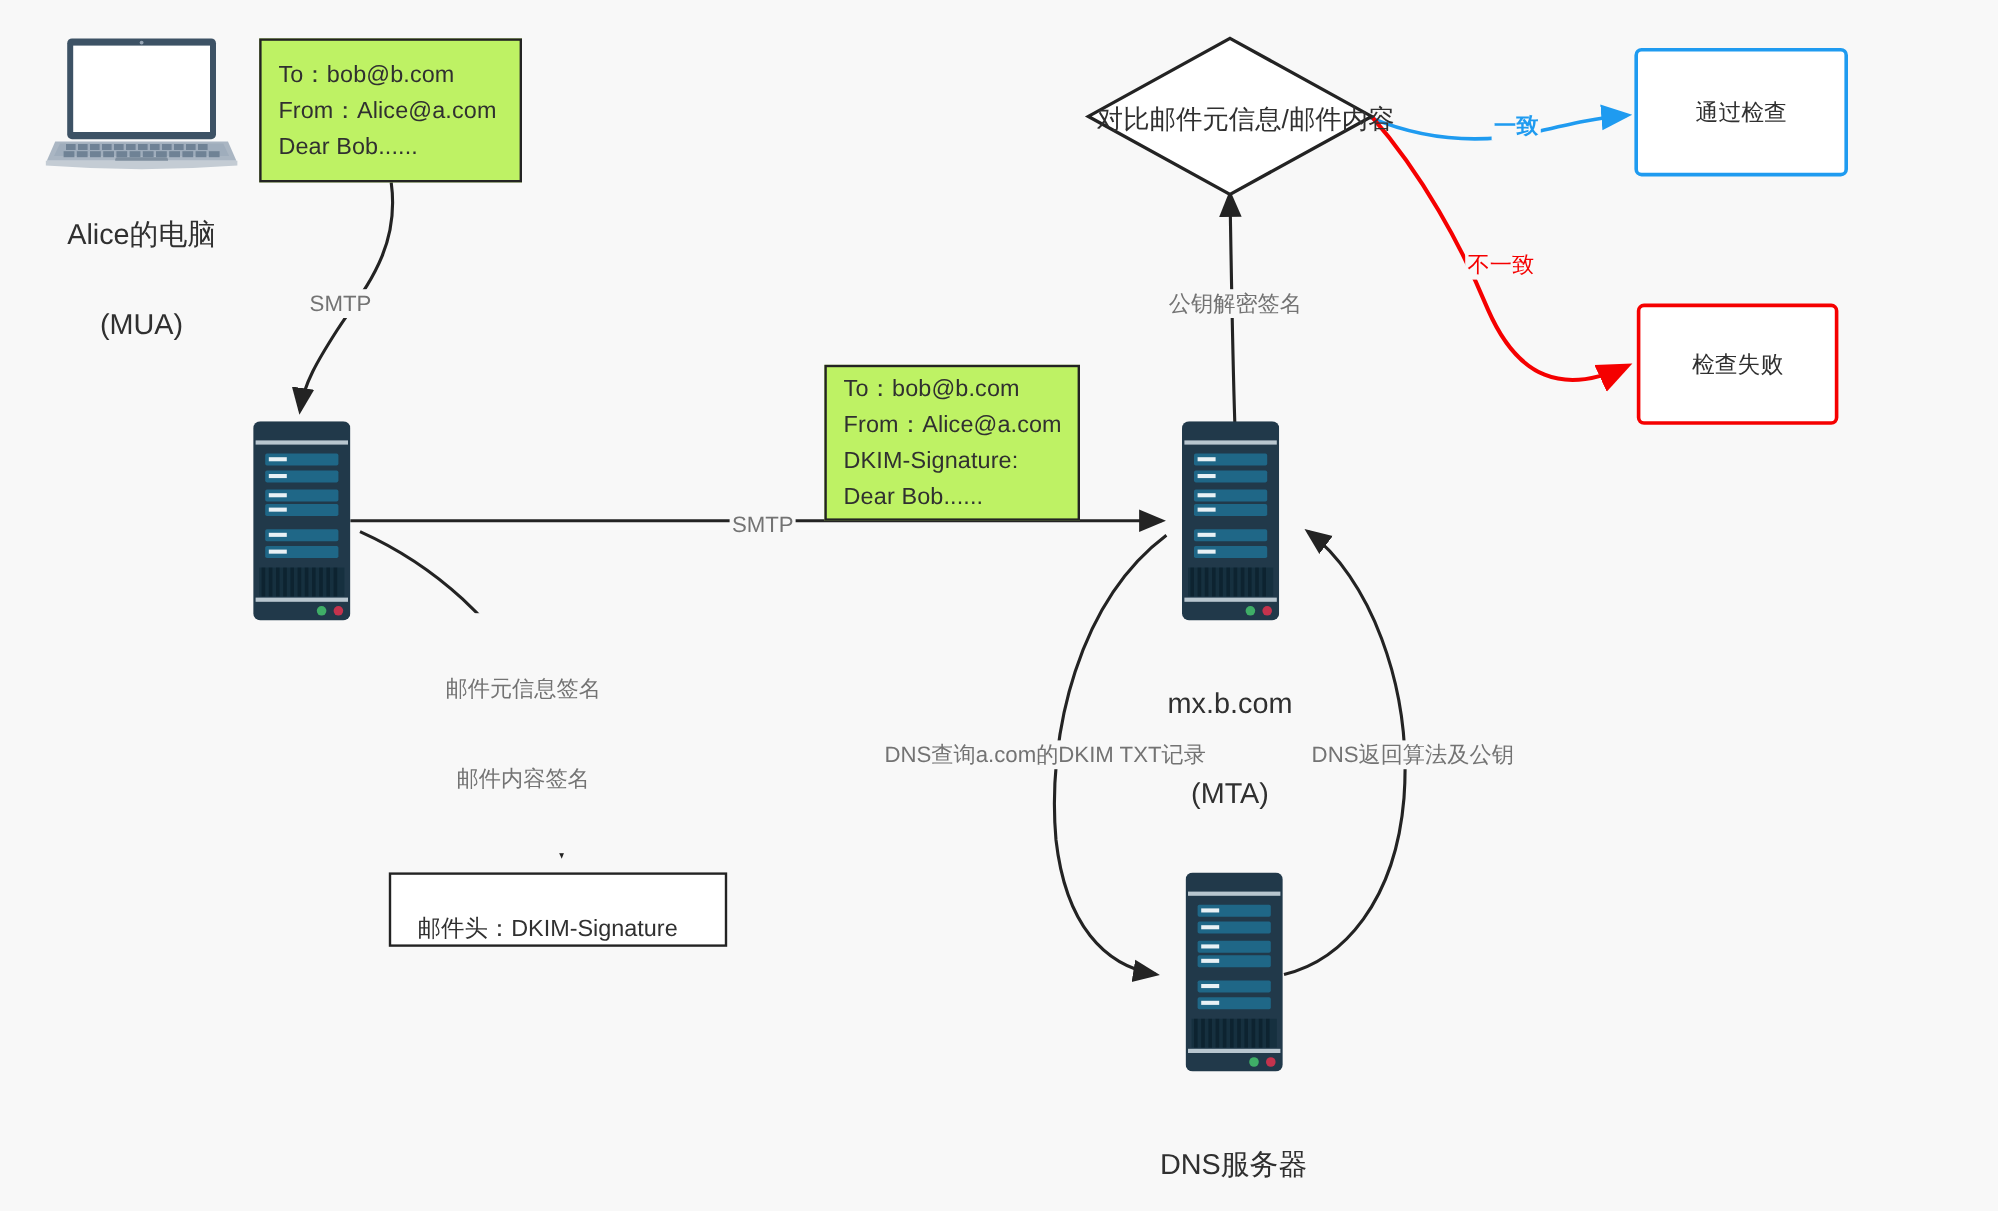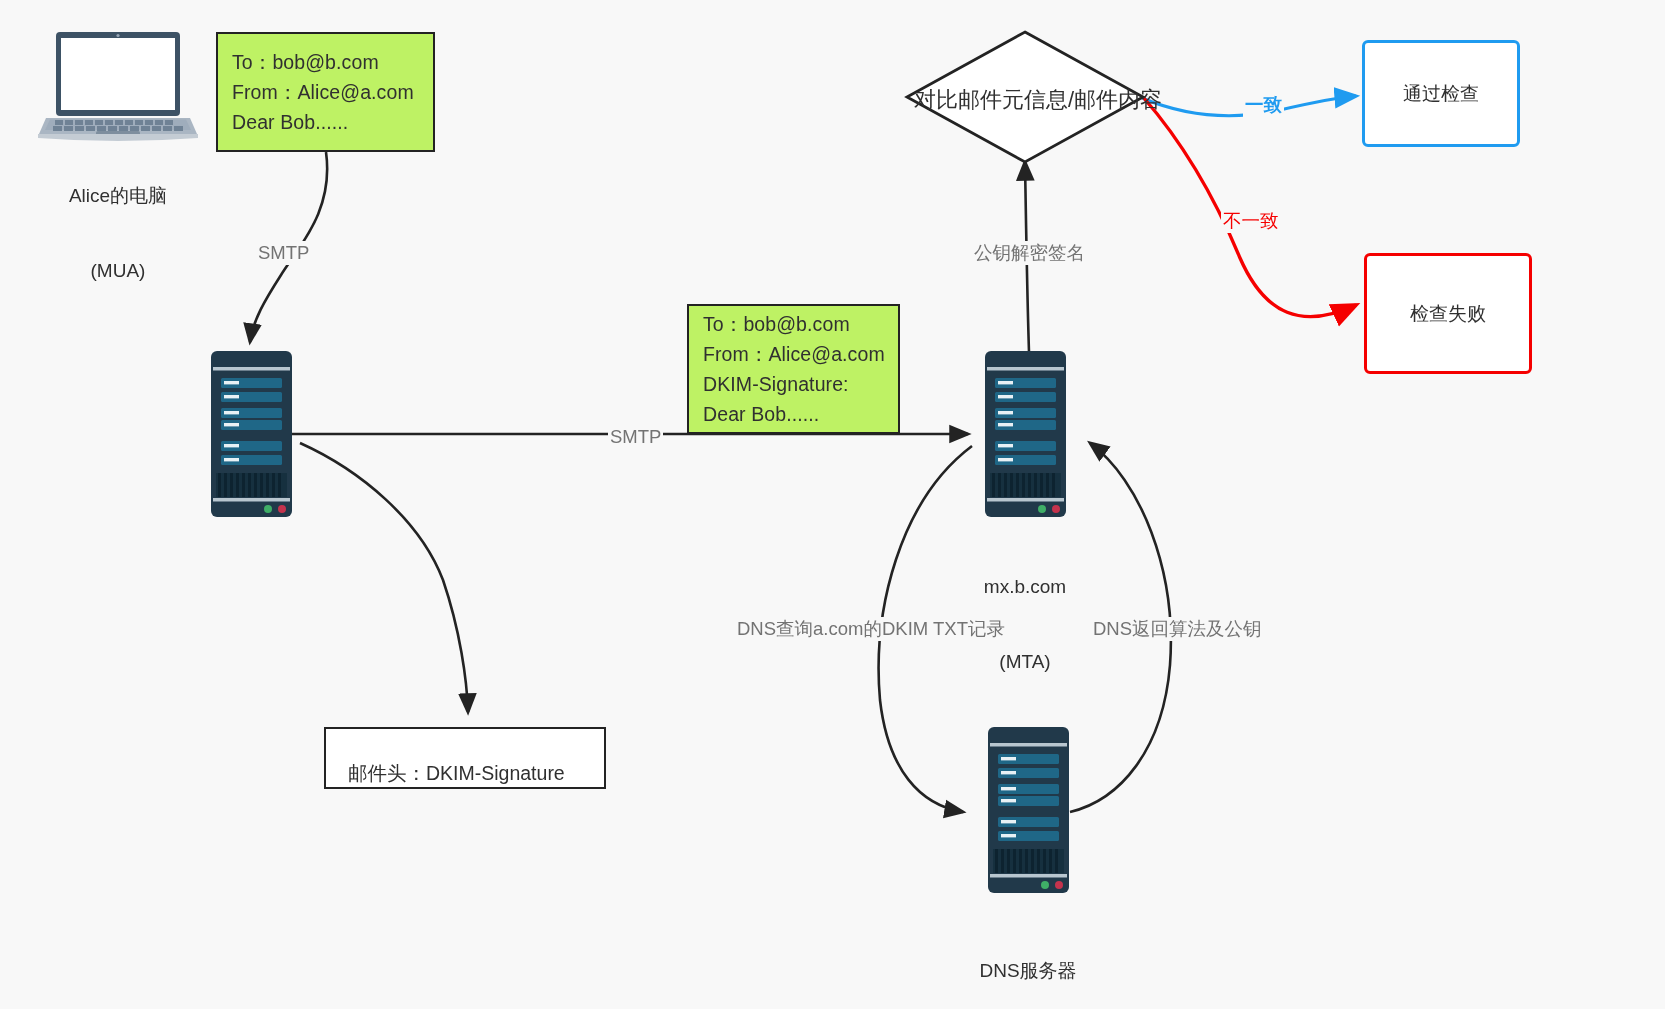--- a/index.html
+++ b/index.html
@@ -67,21 +67,21 @@
     display: flex;
     align-items: center;
     justify-content: center;
     font-size: 19px;
     color: #303030;
   }
   
   .devlabel {
     position: absolute;
     text-align: center;
-    font-size: 19px;
+    font-size: 24px;
     line-height: 25px;
     color: #303030;
     white-space: pre;
   }
   
   .edgelabel {
     position: absolute;
     font-size: 18.5px;
     line-height: 24px;
     color: #737373;
@@ -227,20 +227,24 @@
         <rect x="67" y="122" width="3" height="24"></rect>
       </g>
       <rect x="2" y="147" width="77" height="3.5" fill="#b8c6cf"></rect>
       <circle cx="57" cy="158" r="4" fill="#3fae67"></circle>
       <circle cx="71" cy="158" r="4" fill="#c4334d"></circle>
     </svg>
   </div>
 
   <div class="edgelabel" style="left:608px; top:425px;">SMTP</div>
 
+  <div class="edgelabel" style="left:364px; top:511px; width:140px; line-height:25px;">
+    <div>邮件元信息签名</div>
+    <div>邮件内容签名</div>
+  </div>
 
   <div class="node plainbox" style="left:324px; top:727px; width:282px; height:62px;">
     <span>邮件头：DKIM-Signature</span>
   </div>
 
   <div class="node msgbox" style="left:687px; top:304px; width:213px; height:130px;">
     <div class="line">To：bob@b.com</div>
     <div class="line">From：Alice@a.com</div>
     <div class="line">DKIM-Signature:</div>
     <div class="line">Dear Bob......</div>
@@ -333,23 +337,23 @@
       <circle cx="57" cy="158" r="4" fill="#3fae67"></circle>
       <circle cx="71" cy="158" r="4" fill="#c4334d"></circle>
     </svg>
   </div>
   <div class="devlabel" style="left:928px; top:908px; width:200px;">
     <div>DNS服务器</div>
   </div>
 
   <div class="diamond-label" style="left:914px; top:85px; width:222px;">对比邮件元信息/邮件内容</div>
 
-  <div class="node resultbox" style="left:1362px; top:40px; width:158px; height:107px; border-color:#1f9bf0;">
+  <div class="node resultbox" style="left:1362px; top:40px; width:178px; height:107px; border-color:#1f9bf0;">
     <span>通过检查</span>
   </div>
-  <div class="node resultbox" style="left:1364px; top:253px; width:168px; height:121px; border-color:#f50000;">
+  <div class="node resultbox" style="left:1364px; top:253px; width:168px; height:101px; border-color:#f50000;">
     <span>检查失败</span>
   </div>
 
   <div class="edgelabel blue" style="left:1243px; top:93px;font-weight:bold;">一致</div>
   <div class="edgelabel red" style="left:1221px; top:209px;">不一致</div>
 
 </div>
 
 </body></html>

